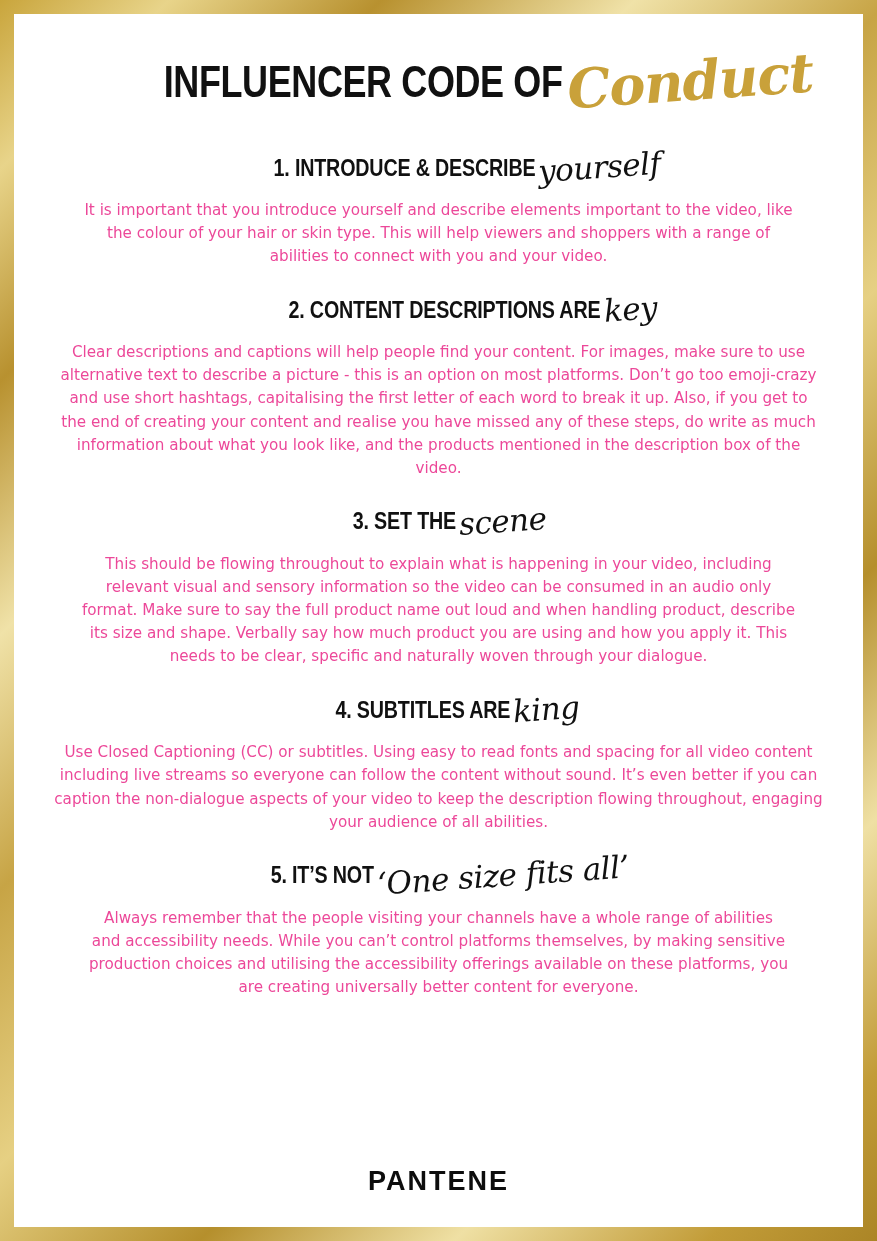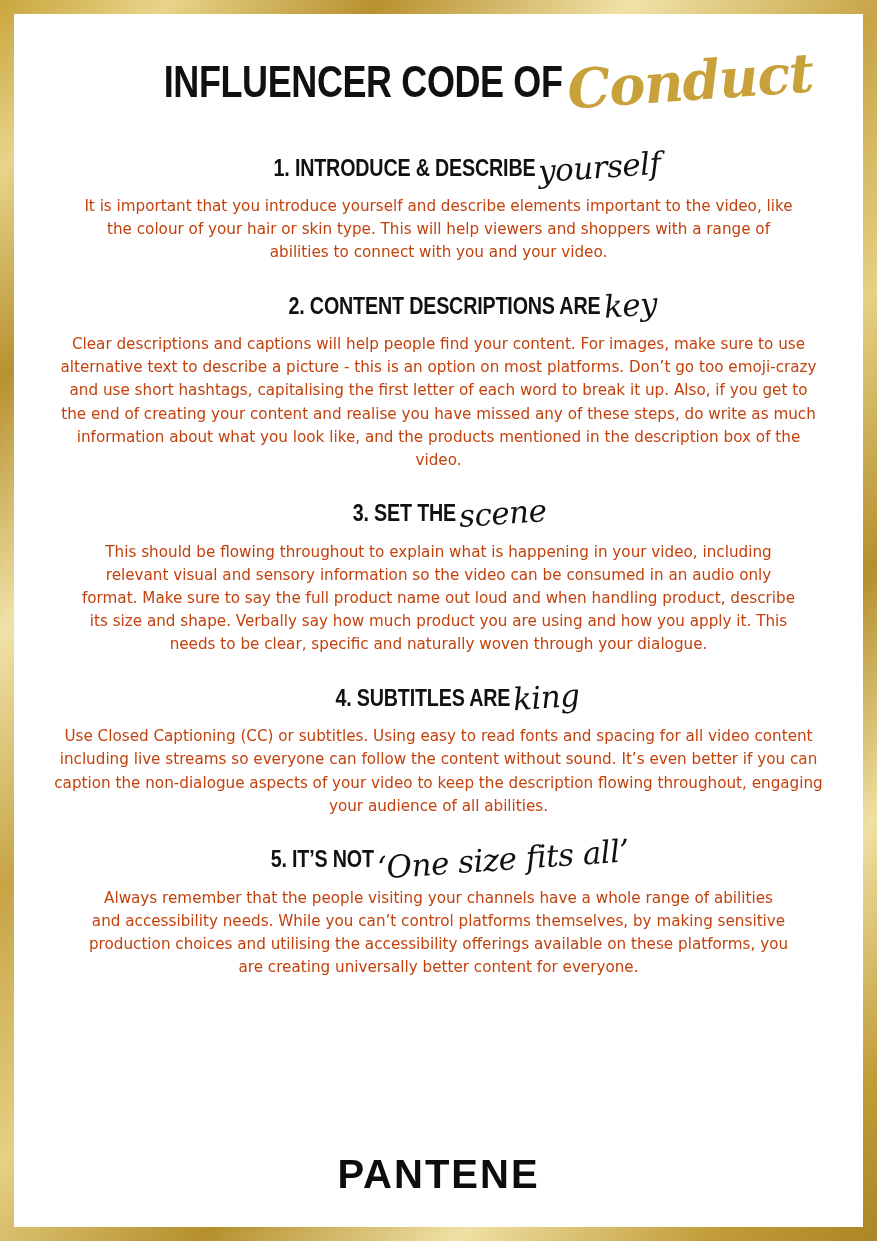--- a/index.html
+++ b/index.html
@@ -106,34 +106,34 @@
     display: inline-block;
     transform: rotate(-4deg);
     letter-spacing: -0.5px;
   }
 
   .body-text {
     text-align: center;
     font-family: "DejaVu Sans", sans-serif;
     font-size: 15.2px;
     line-height: 1.52;
-    color: #c2410c;
-    margin: 0 auto;
+    color: #ec4899;
+    margin: 16px auto;
     max-width: 760px;
   }
 
   .brand {
     position: absolute;
     left: 0;
     right: 0;
     bottom: 30px;
     text-align: center;
     font-family: "Liberation Sans", sans-serif;
     font-weight: bold;
-    font-size: 40px;
+    font-size: 27px;
     letter-spacing: 2px;
     color: #0d0d0d;
   }
 </style>
 </head>
 <body>
 
 <div class="poster">
   <div class="poster-inner">
 

